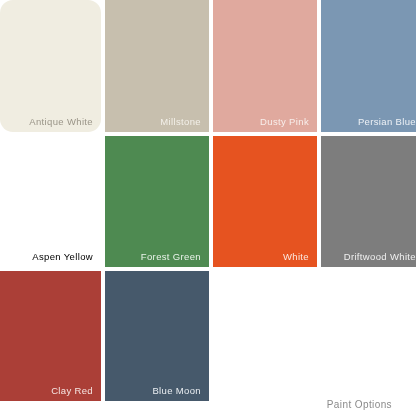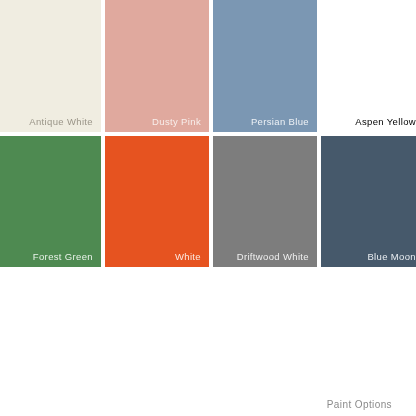--- a/index.html
+++ b/index.html
@@ -68,25 +68,28 @@
     white-space: nowrap;
   }
 </style>
 </head>
 <body style="background-color: rgb(255, 255, 255);">
 
 <div class="palette-board">
 
   <div class="swatch-grid">
 
-    <div class="swatch" style="background-color: rgb(240, 237, 225);">
+    <div class="swatch" style="background-color: rgb(240, 237, 225); border-radius: 13px;">
       <span class="swatch-label" style="color: rgb(154, 149, 136);">Antique White</span>
     </div>
 
 
+    <div class="swatch" style="background-color: rgb(199, 191, 174);">
+      <span class="swatch-label" style="color: rgb(243, 240, 233);">Millstone</span>
+    </div>
 
     <div class="swatch" style="background-color: rgb(224, 169, 158);">
       <span class="swatch-label" style="color: rgb(248, 238, 235);">Dusty Pink</span>
     </div>
 
     <div class="swatch" style="background-color: rgb(123, 151, 179);">
       <span class="swatch-label" style="color: rgb(238, 242, 246);">Persian Blue</span>
     </div>
 
     <div class="swatch">
@@ -99,20 +102,23 @@
 
     <div class="swatch" style="background-color: rgb(230, 83, 32);">
       <span class="swatch-label" style="color: rgb(251, 232, 224);">White</span>
     </div>
 
 
     <div class="swatch" style="background-color: rgb(125, 125, 125);">
       <span class="swatch-label" style="color: rgb(240, 240, 240);">Driftwood White</span>
     </div>
 
+    <div class="swatch" style="background-color: rgb(171, 63, 55);">
+      <span class="swatch-label" style="color: rgb(246, 230, 227);">Clay Red</span>
+    </div>
 
     <div class="swatch" style="background-color: rgb(70, 89, 107);">
       <span class="swatch-label" style="color: rgb(234, 238, 242);">Blue Moon</span>
     </div>
 
   </div>
 
   <div class="caption-row">
     <span class="caption-text" style="color: rgb(138, 138, 138);">Paint Options</span>
   </div>

